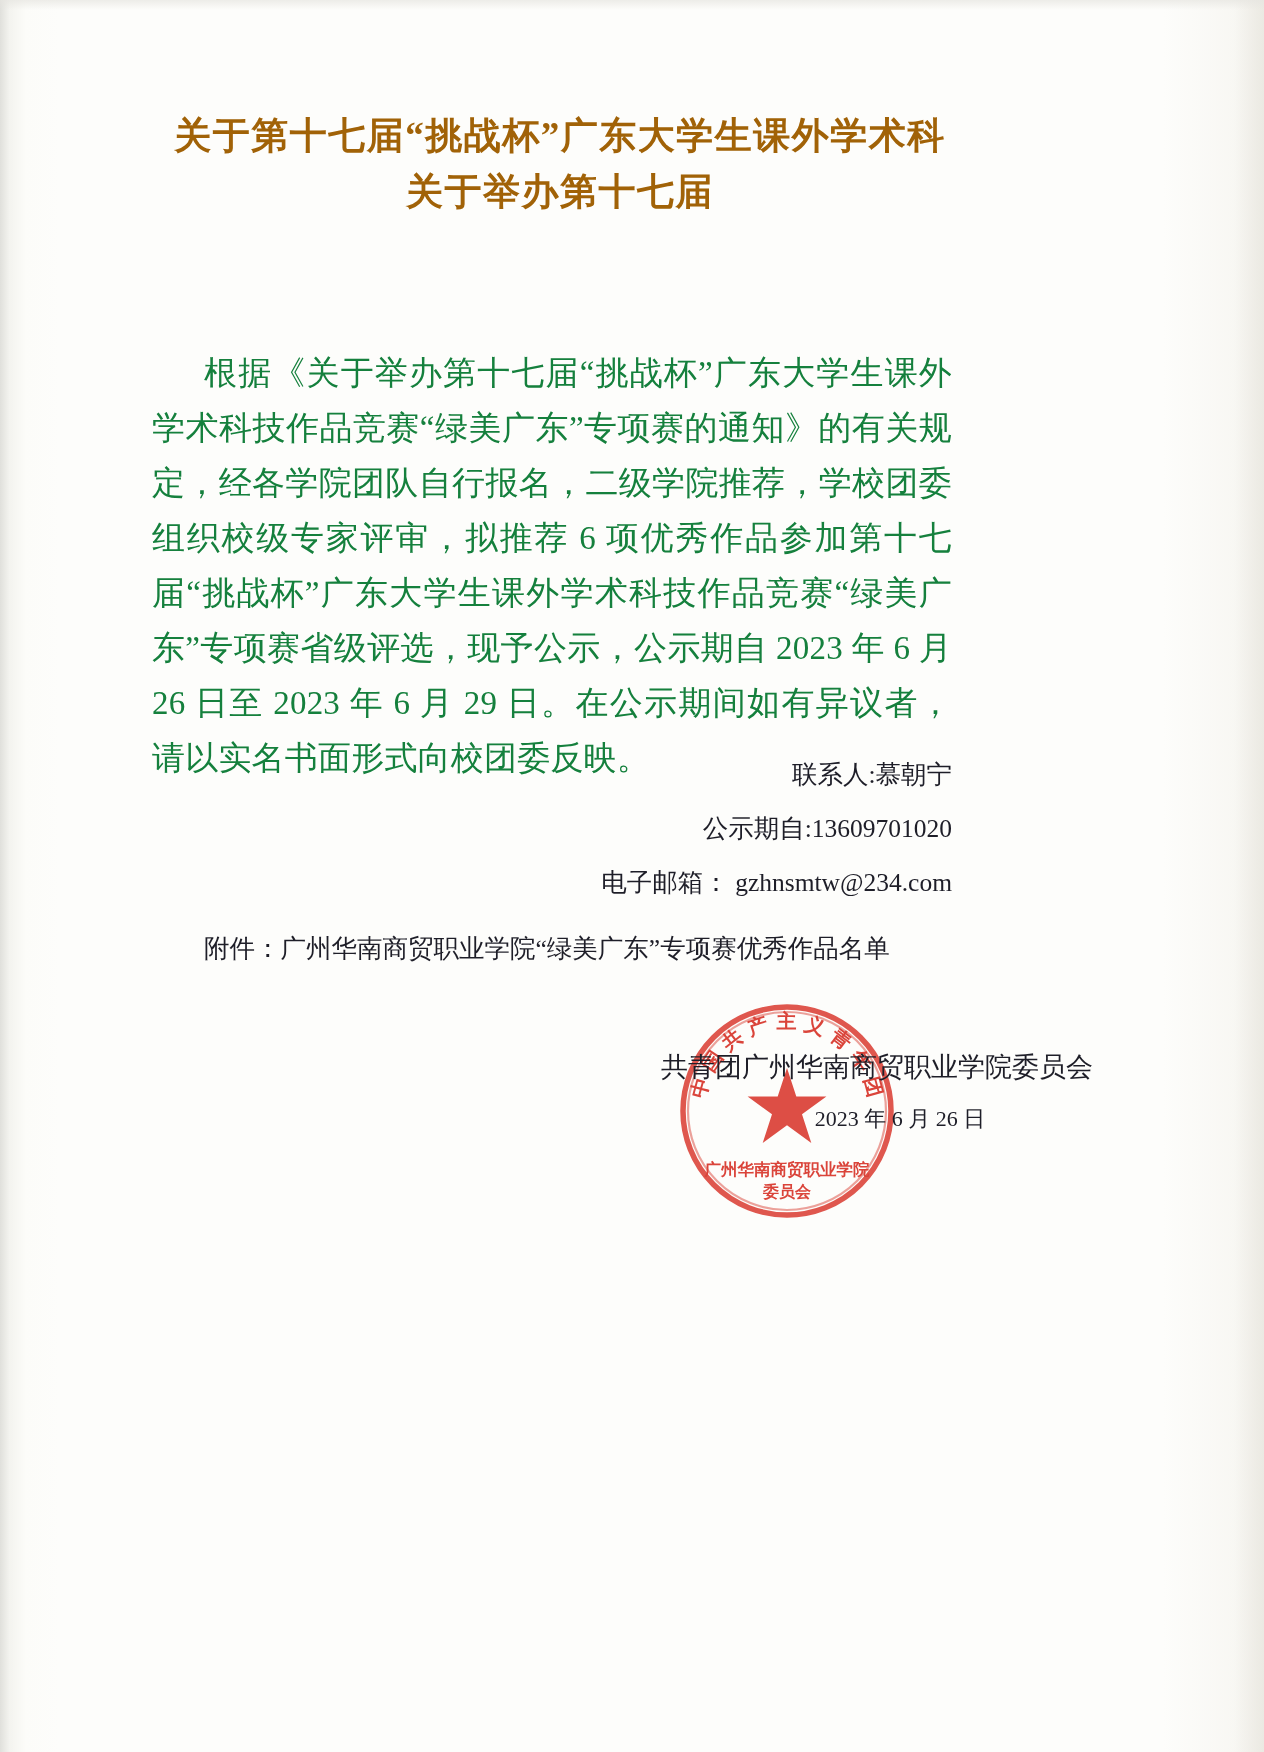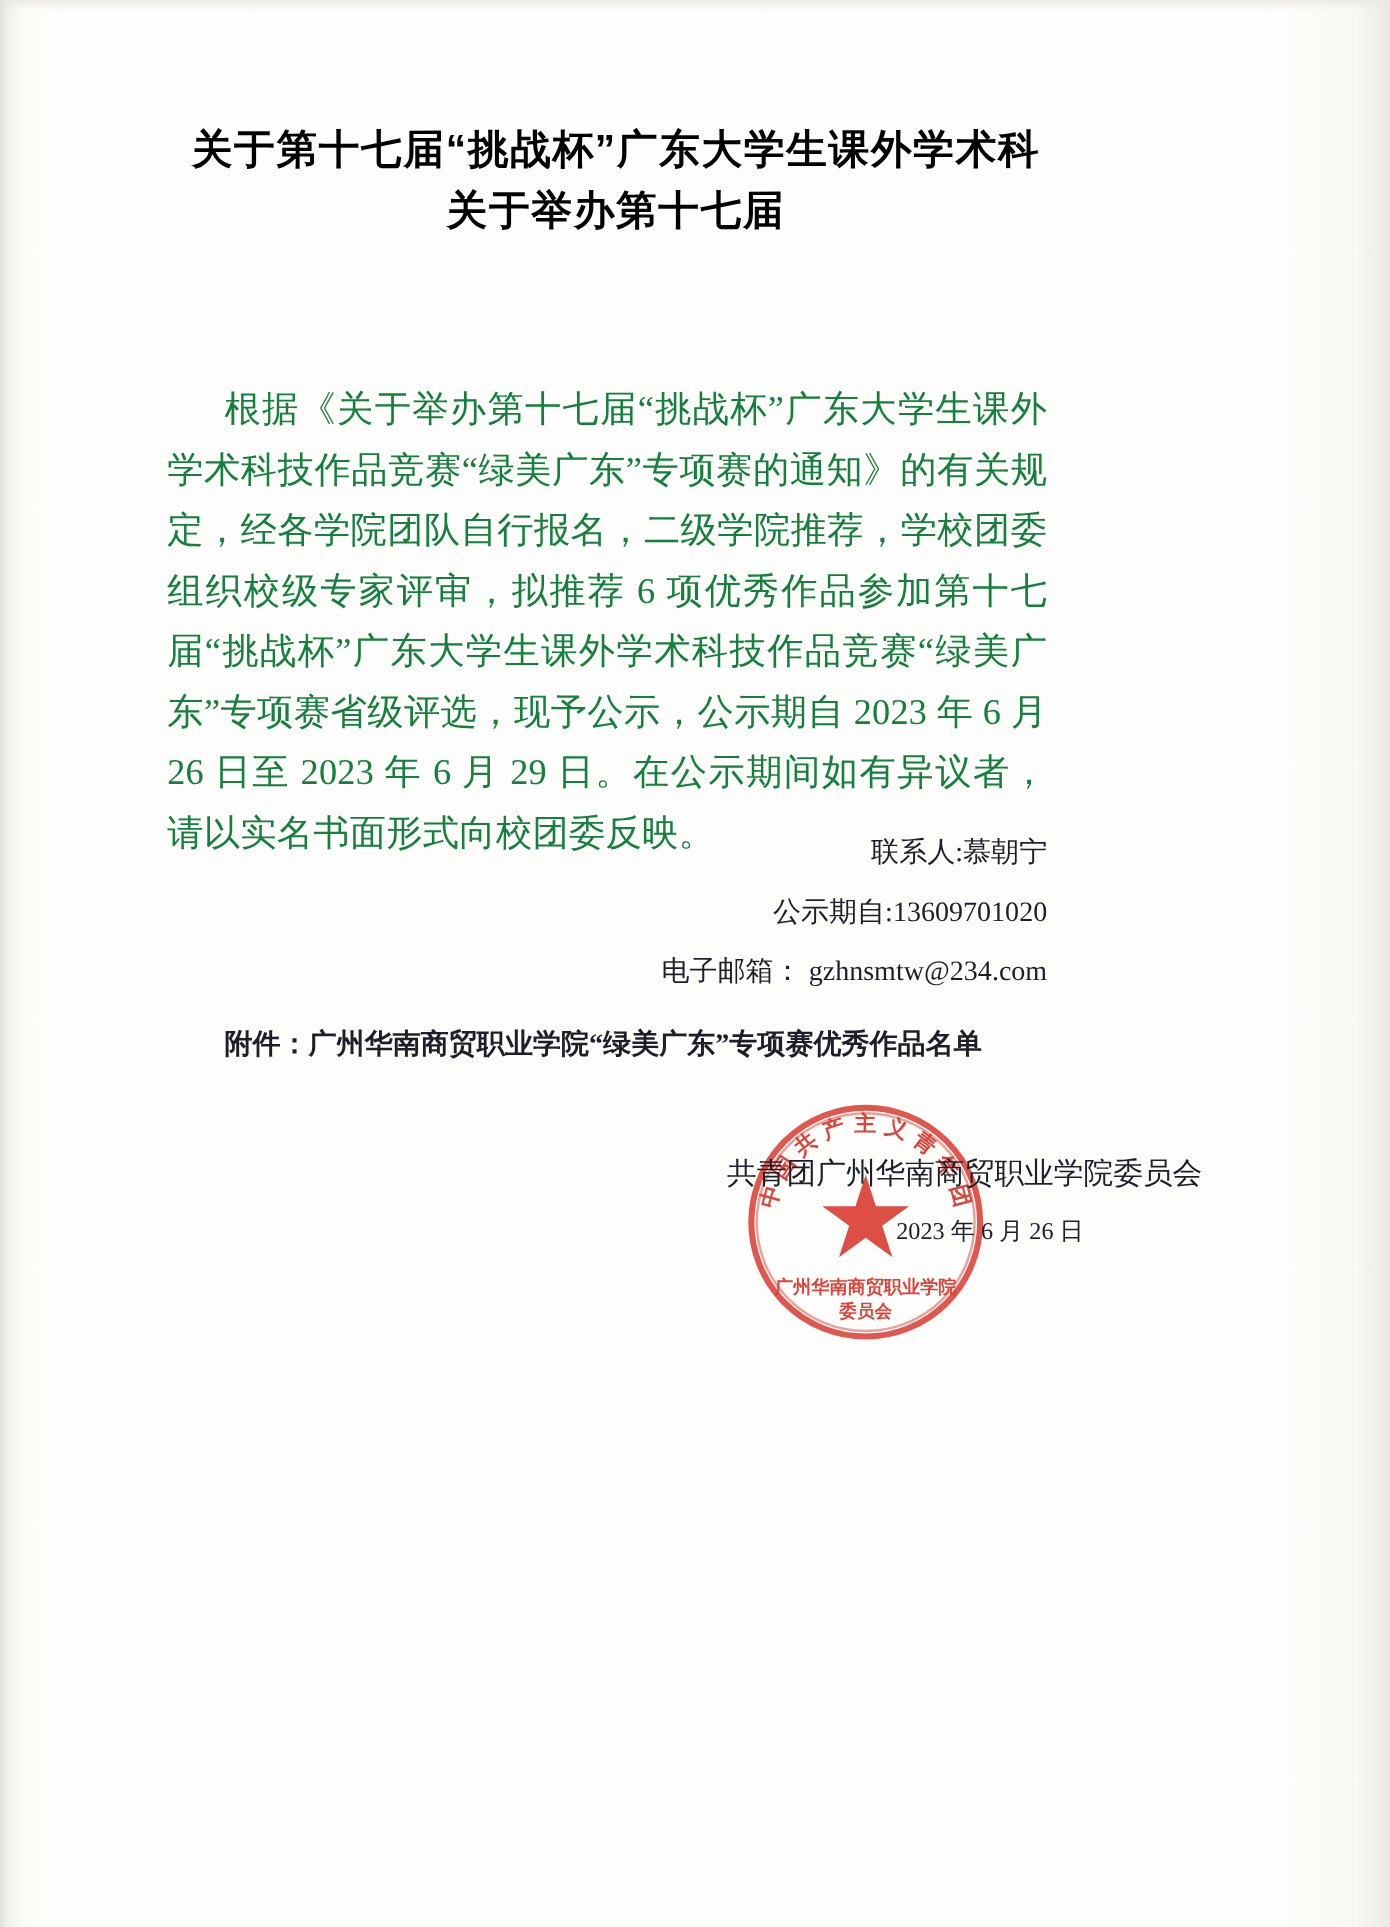--- a/index.html
+++ b/index.html
@@ -51,24 +51,24 @@
 
   
   .doc-title {
     position: absolute;
     left: 150px;
     top: 108px;
     width: 820px;
     text-align: center;
   }
   .title-line {
-    font-family: Liberation Sans, sans-serif;
+    font-family: Liberation Serif, serif;
     font-size: 37px;
     font-weight: bold;
-    color: #000000;
+    color: #a16207;
     letter-spacing: 1.5px;
     line-height: 56px;
     white-space: nowrap;
   }
   .title-line.l1 { text-indent: 0; }
   .title-line.l2 { }
   .title-line.l3 { }
 
   
   .body-block {
@@ -114,21 +114,20 @@
     width: 820px;
   }
   .attach-line {
     font-family: "Liberation Serif", "DejaVu Serif", serif;
     font-size: 25.5px;
     color: #1e1e28;
     line-height: 54px;
     text-indent: 52px;
     margin: 0;
     white-space: nowrap;
-    font-weight: bold;
   }
 
   
   .sign-block {
     position: absolute;
     right: 152px;
     top: 1044px;
     text-align: center;
     width: 470px;
   }

